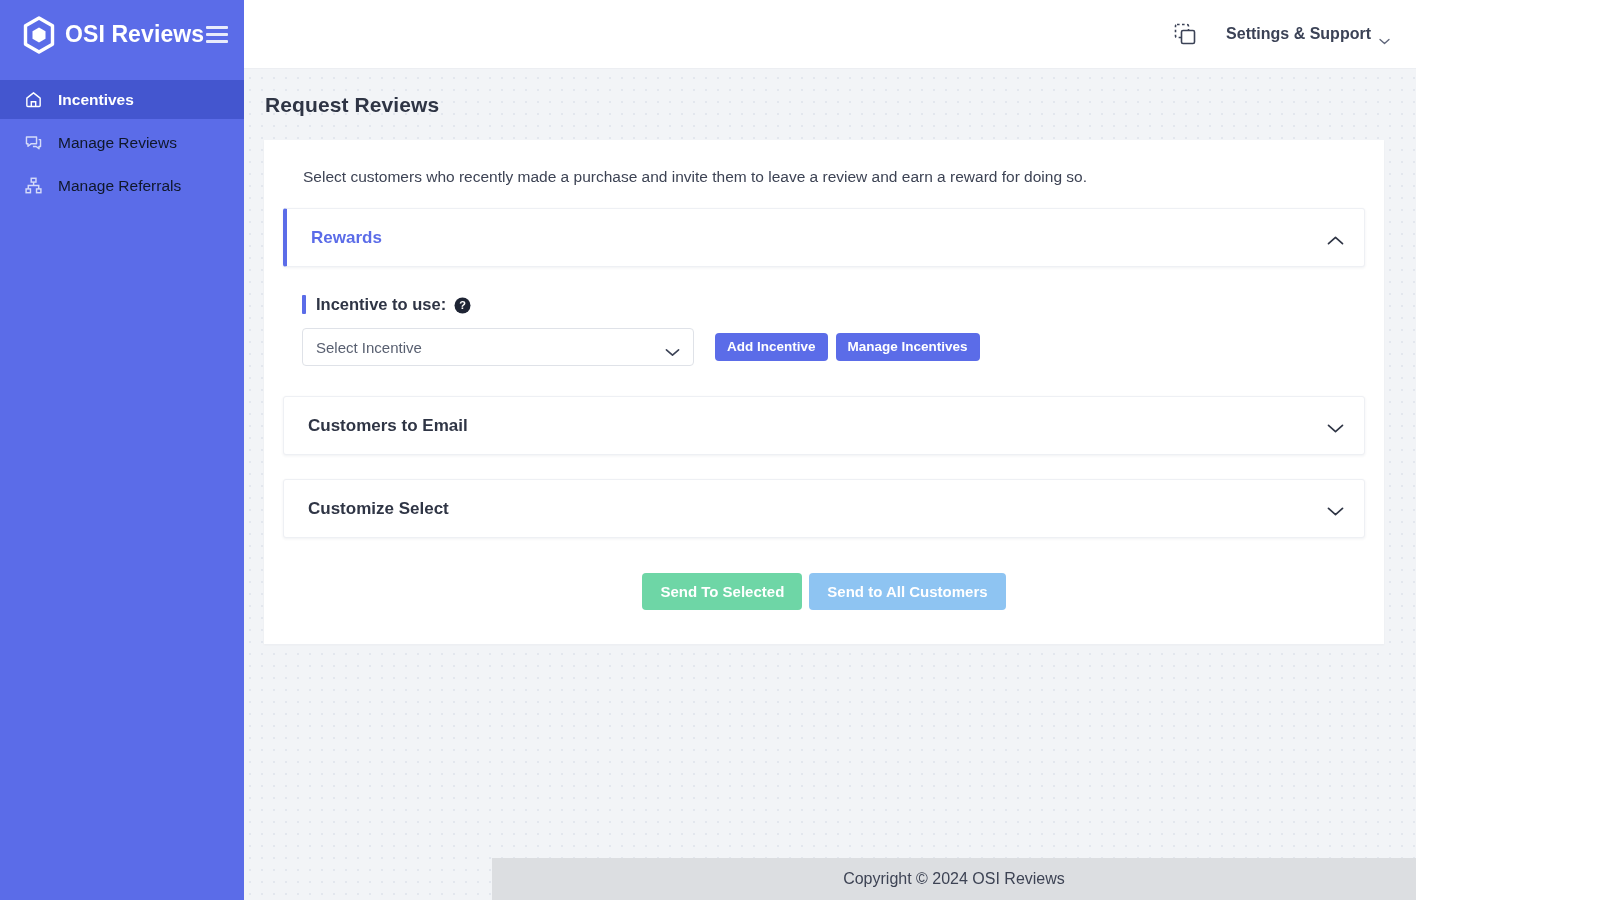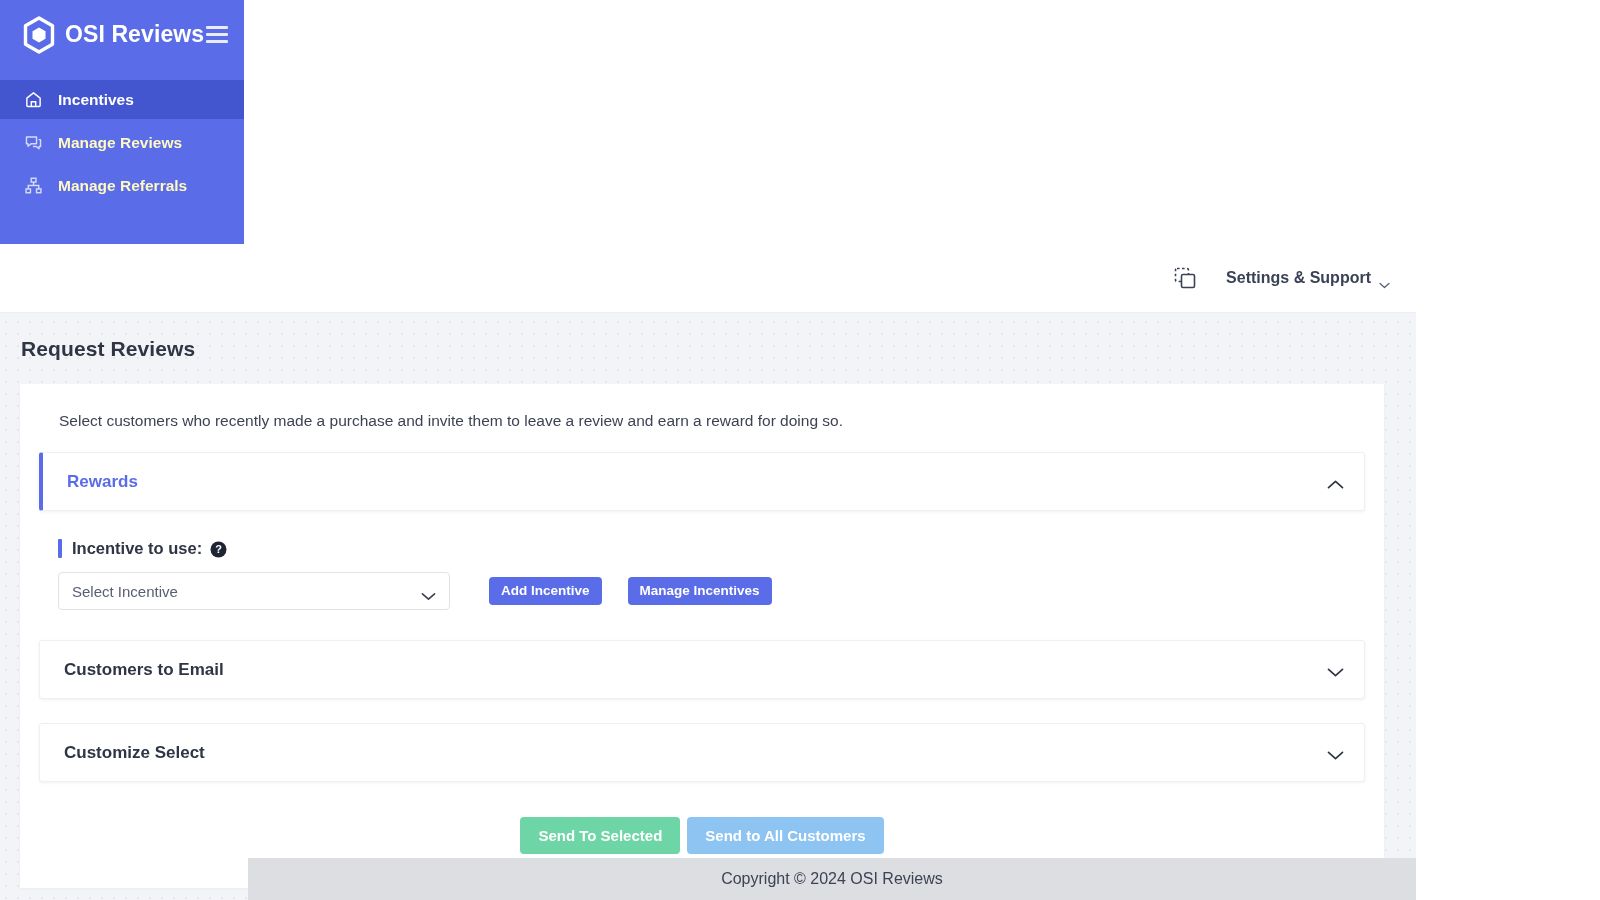--- a/index.html
+++ b/index.html
@@ -2,21 +2,21 @@
 <html><head>
 <meta charset="utf-8">
 <style>
   * { box-sizing: border-box; margin: 0; padding: 0; }
   html, body {
     width: 1600px; height: 900px;
     font-family: "Liberation Sans", sans-serif;
     overflow: hidden;
     background: #ffffff;
   }
-  #app { position: relative; width: 1416px; height: 900px; display: flex; flex-direction: column; }
+  #app { position: relative; width: 1416px; height: 900px; display: flex; }
 
   
   .sidebar {
     width: 244px; height: 900px; flex: 0 0 244px;
     background: #5b6ce8;
     position: relative; z-index: 5;
   }
   .brand {
     height: 69px; display: flex; align-items: center; padding: 0 16px 0 22px;
   }
@@ -28,21 +28,21 @@
   .hamburger {
     width: 22px; height: 17px; flex: 0 0 22px; display: flex;
     flex-direction: column; justify-content: space-between; cursor: pointer;
   }
   .hamburger span { display:block; height: 3px; background: #e8ebfb; border-radius: 1px; }
 
   .nav { margin-top: 11px; }
   .nav-item {
     display: flex; align-items: center; gap: 15px;
     height: 39px; margin: 0 0 4px 0; padding: 0 0 0 24px;
-    cursor: pointer; color: #fef9c3; font-size: 15.5px; font-weight: bold;
+    cursor: pointer; color: #0f172a; font-size: 15.5px;
   }
   .nav-item.active { background: #4456cf; color: #ffffff; font-weight: bold; }
   .nav-item .nav-ico { width: 19px; height: 19px; flex: 0 0 19px; display:block; }
   .nav-item .nav-ico svg { display:block; }
 
   
   .right {
     flex: 1 1 auto; height: 900px; position: relative;
     display: flex; flex-direction: column;
     background:
@@ -108,21 +108,21 @@
     display: flex; align-items: flex-end; gap: 8px;
     font-size: 16.5px; font-weight: bold; color: #2f3545;
     margin: 6px 0 14px 0;
   }
   .label-bar {
     width: 4px; height: 19px; background: #5b6ce8; border-radius: 1px;
     flex: 0 0 4px; margin-right: 2px;
   }
   .help-icon { width: 17px; height: 17px; flex: 0 0 17px; cursor: pointer; display:block; }
 
-  .field-row { display: flex; align-items: center; gap: 18px; }
+  .field-row { display: flex; align-items: center; gap: 0; }
   .select {
     width: 392px; height: 38px; flex: 0 0 392px;
     border: 1px solid #dfe2e8; border-radius: 4px; background: #fff;
     display: flex; align-items: center; padding: 0 13px 0 13px;
     font-size: 15px; color: #585f70; cursor: pointer;
   }
   .select-value { flex: 1 1 auto; }
   .select .chev-sm { width: 15px; height: 9px; display:block; }
 
   .btn {

